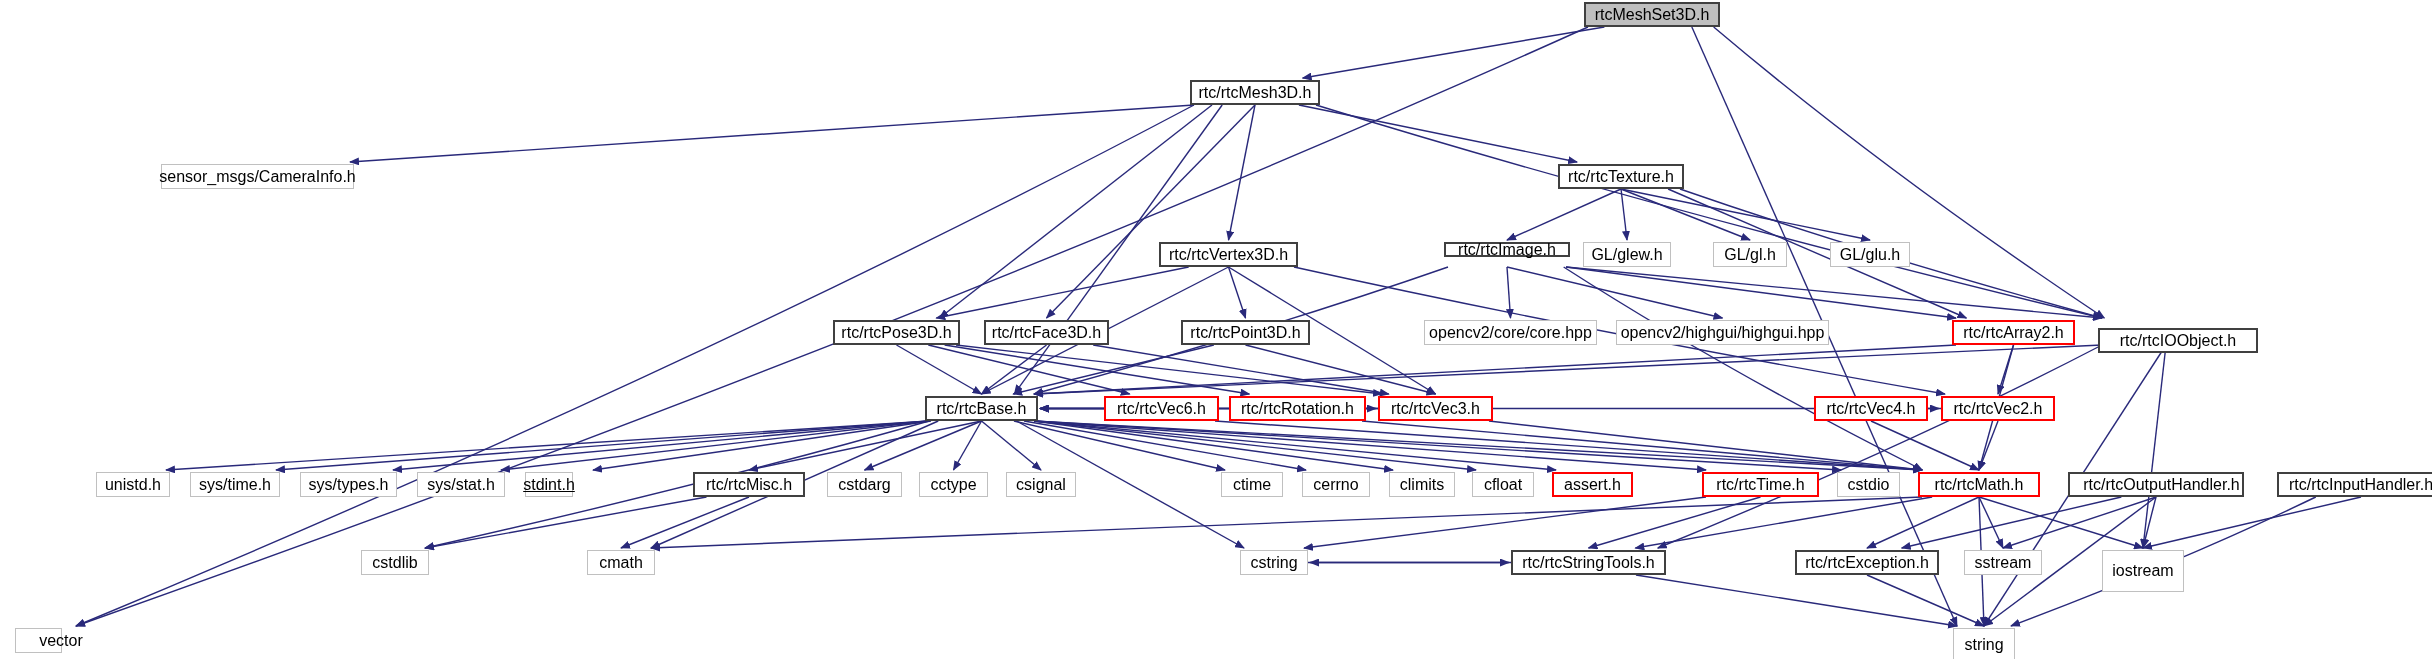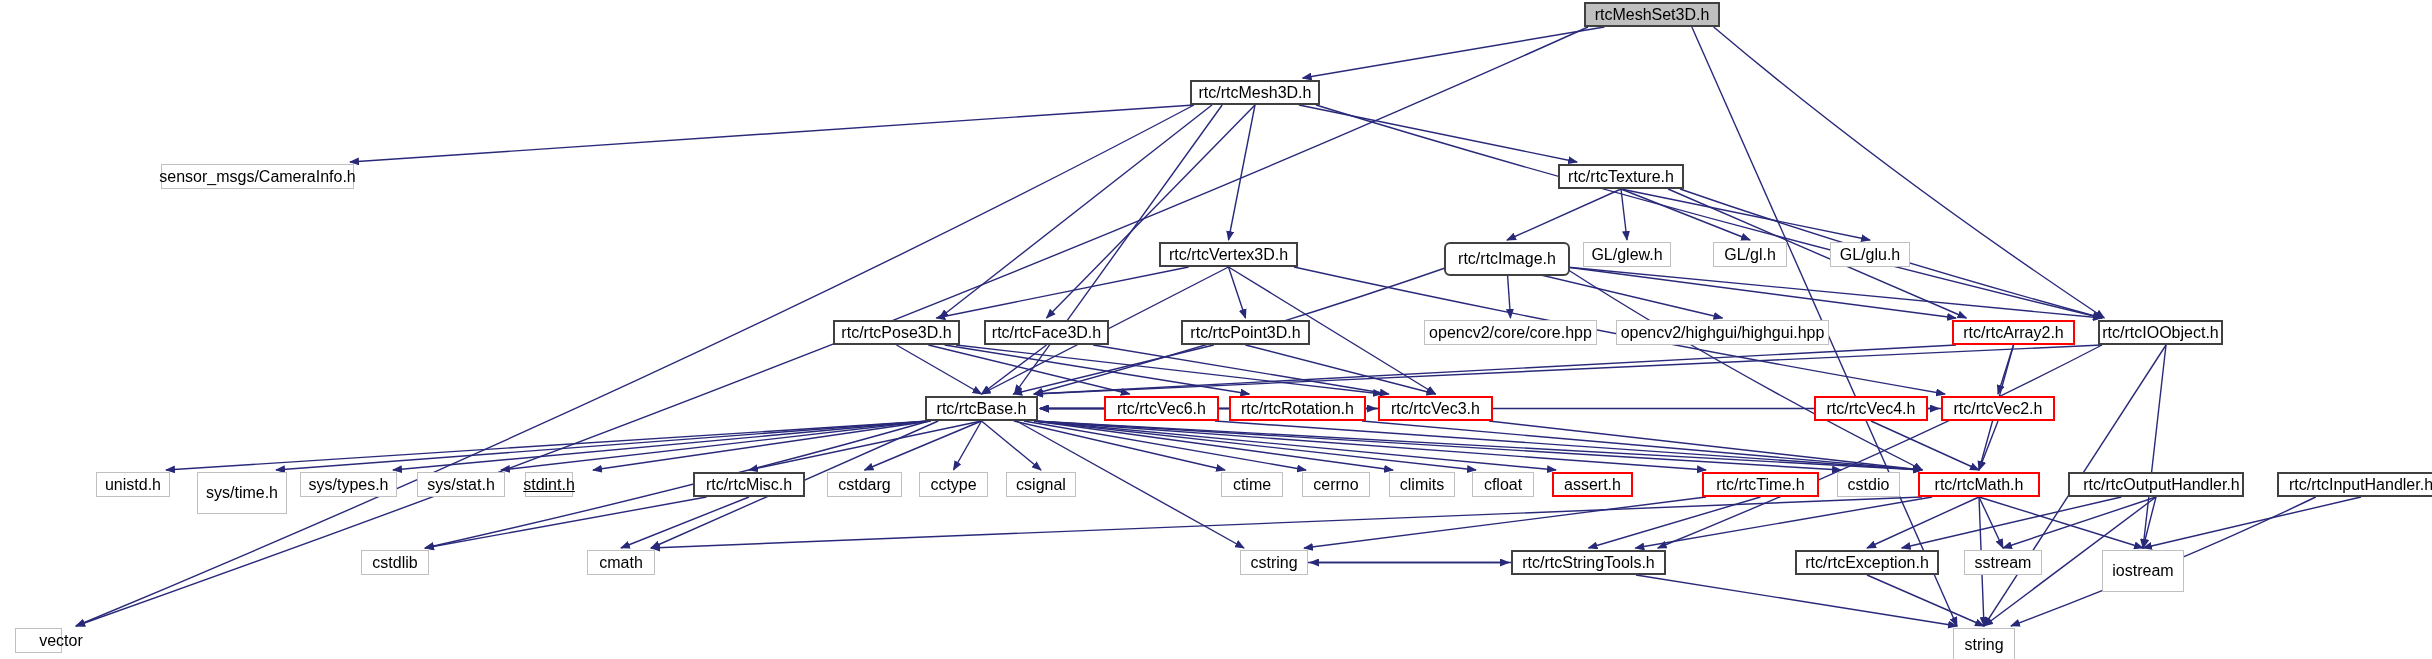--- a/index.html
+++ b/index.html
@@ -134,39 +134,39 @@
         <path d="M1867,575 Q1925.5,600.5 1984,626" stroke="#29297a" stroke-width="1.4" fill="none" marker-end="url(#arrow)"></path>
         <path d="M1308,562.5 Q1408.5,562.5 1509,562.5" stroke="#29297a" stroke-width="1.4" fill="none" marker-end="url(#arrow)"></path>
       </g>
   </svg>
   <div id="node-layer">
       <div class="node root" style="left: 1584px; top: 2px; width: 136px; height: 25px;">rtcMeshSet3D.h</div>
       <div class="node strong" style="left: 1190px; top: 80px; width: 130px; height: 25px;">rtc/rtcMesh3D.h</div>
       <div class="node" style="left: 161px; top: 164px; width: 193px; height: 25px;">sensor_msgs/CameraInfo.h</div>
       <div class="node strong" style="left: 1558px; top: 164px; width: 126px; height: 25px;">rtc/rtcTexture.h</div>
       <div class="node strong" style="left: 1159px; top: 242px; width: 139px; height: 25px;">rtc/rtcVertex3D.h</div>
-      <div class="node strong" style="left: 1444px; top: 242px; width: 126px; height: 34px; border-radius: 6px;">rtc/rtcImage.h</div>
+      <div class="node strong" style="left: 1444px; top: 242px; width: 126px; height: 15px;">rtc/rtcImage.h</div>
       <div class="node" style="left: 1583px; top: 242px; width: 88px; height: 25px;">GL/glew.h</div>
       <div class="node" style="left: 1713px; top: 242px; width: 74px; height: 25px;">GL/gl.h</div>
       <div class="node" style="left: 1830px; top: 242px; width: 80px; height: 25px;">GL/glu.h</div>
       <div class="node strong" style="left: 833px; top: 320px; width: 127px; height: 25px;">rtc/rtcPose3D.h</div>
       <div class="node strong" style="left: 984px; top: 320px; width: 125px; height: 25px;">rtc/rtcFace3D.h</div>
       <div class="node strong" style="left: 1181px; top: 320px; width: 129px; height: 25px;">rtc/rtcPoint3D.h</div>
       <div class="node" style="left: 1424px; top: 320px; width: 173px; height: 25px;">opencv2/core/core.hpp</div>
       <div class="node" style="left: 1616px; top: 320px; width: 213px; height: 25px;">opencv2/highgui/highgui.hpp</div>
       <div class="node red" style="left: 1952px; top: 320px; width: 123px; height: 25px;">rtc/rtcArray2.h</div>
-      <div class="node strong" style="left: 2098px; top: 320px; width: 125px; height: 25px;">rtc/rtcIOObject.h</div>
+      <div class="node strong" style="left: 2098px; top: 328px; width: 160px; height: 25px;">rtc/rtcIOObject.h</div>
       <div class="node strong" style="left: 925px; top: 396px; width: 113px; height: 25px;">rtc/rtcBase.h</div>
       <div class="node red" style="left: 1104px; top: 396px; width: 115px; height: 25px;">rtc/rtcVec6.h</div>
       <div class="node red" style="left: 1229px; top: 396px; width: 137px; height: 25px;">rtc/rtcRotation.h</div>
       <div class="node red" style="left: 1378px; top: 396px; width: 115px; height: 25px;">rtc/rtcVec3.h</div>
       <div class="node red" style="left: 1814px; top: 396px; width: 114px; height: 25px;">rtc/rtcVec4.h</div>
       <div class="node red" style="left: 1941px; top: 396px; width: 114px; height: 25px;">rtc/rtcVec2.h</div>
       <div class="node" style="left: 96px; top: 472px; width: 74px; height: 25px;">unistd.h</div>
-      <div class="node" style="left: 190px; top: 472px; width: 90px; height: 42px; margin-left: 7px;">sys/time.h</div>
+      <div class="node" style="left: 190px; top: 472px; width: 90px; height: 25px;">sys/time.h</div>
       <div class="node" style="left: 300px; top: 472px; width: 97px; height: 25px;">sys/types.h</div>
       <div class="node" style="left: 417px; top: 472px; width: 88px; height: 25px;">sys/stat.h</div>
       <div class="node" style="left: 525px; top: 472px; width: 48px; height: 25px; text-decoration: underline;">stdint.h</div>
       <div class="node strong" style="left: 693px; top: 472px; width: 112px; height: 25px;">rtc/rtcMisc.h</div>
       <div class="node" style="left: 827px; top: 472px; width: 75px; height: 25px;">cstdarg</div>
       <div class="node" style="left: 919px; top: 472px; width: 69px; height: 25px;">cctype</div>
       <div class="node" style="left: 1006px; top: 472px; width: 70px; height: 25px;">csignal</div>
       <div class="node" style="left: 1221px; top: 472px; width: 62px; height: 25px;">ctime</div>
       <div class="node" style="left: 1302px; top: 472px; width: 68px; height: 25px;">cerrno</div>
       <div class="node" style="left: 1389px; top: 472px; width: 66px; height: 25px;">climits</div>

